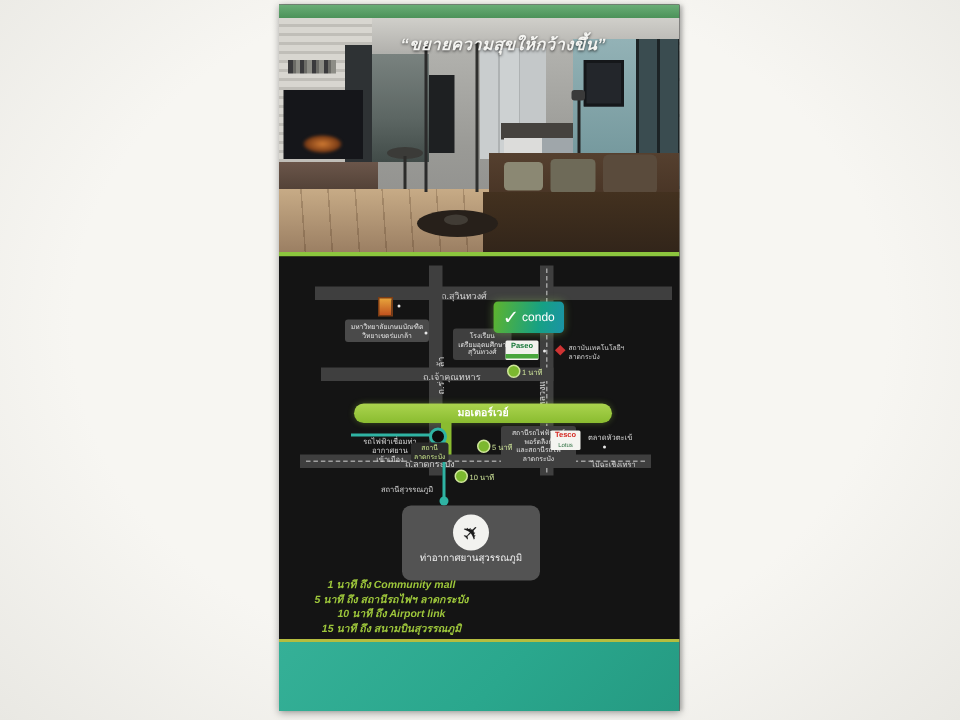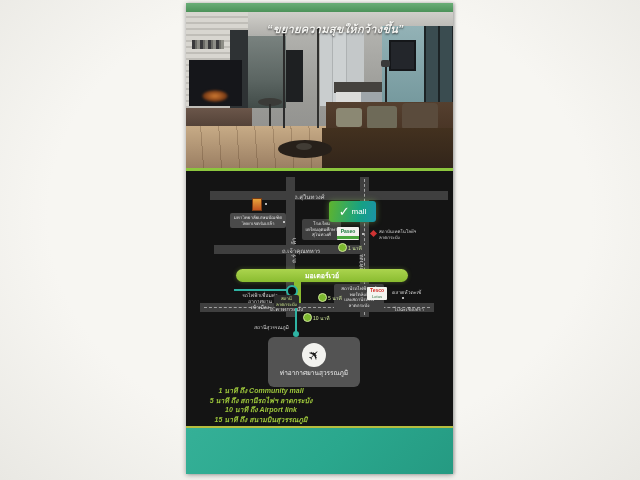--- a/index.html
+++ b/index.html
@@ -218,21 +218,21 @@
       <div class="dot" style="left:97px;top:50px;"></div>
 
       <div class="infobox" style="left:116px;top:48px;width:33px;background:#3f3f3f;">
         <span>โรงเรียน</span><br>
         <span>เตรียมอุดมศึกษา</span><br>
         <span>สุวินทวงศ์</span>
       </div>
 
       <div class="vcondo">
         <span class="check">✓</span>
-        <span class="cname">mall</span>
+        <span class="cname">condo</span>
       </div>
 
       <div class="paseo">
         <span class="ptxt">Paseo</span>
         <span class="pbar"></span>
       </div>
       <div class="dot" style="left:176px;top:62px;"></div>
 
       <div class="mincircle" style="left:152px;top:72px;"></div>
       <div class="minlabel" style="left:162px;top:73px;">1 นาที</div>

